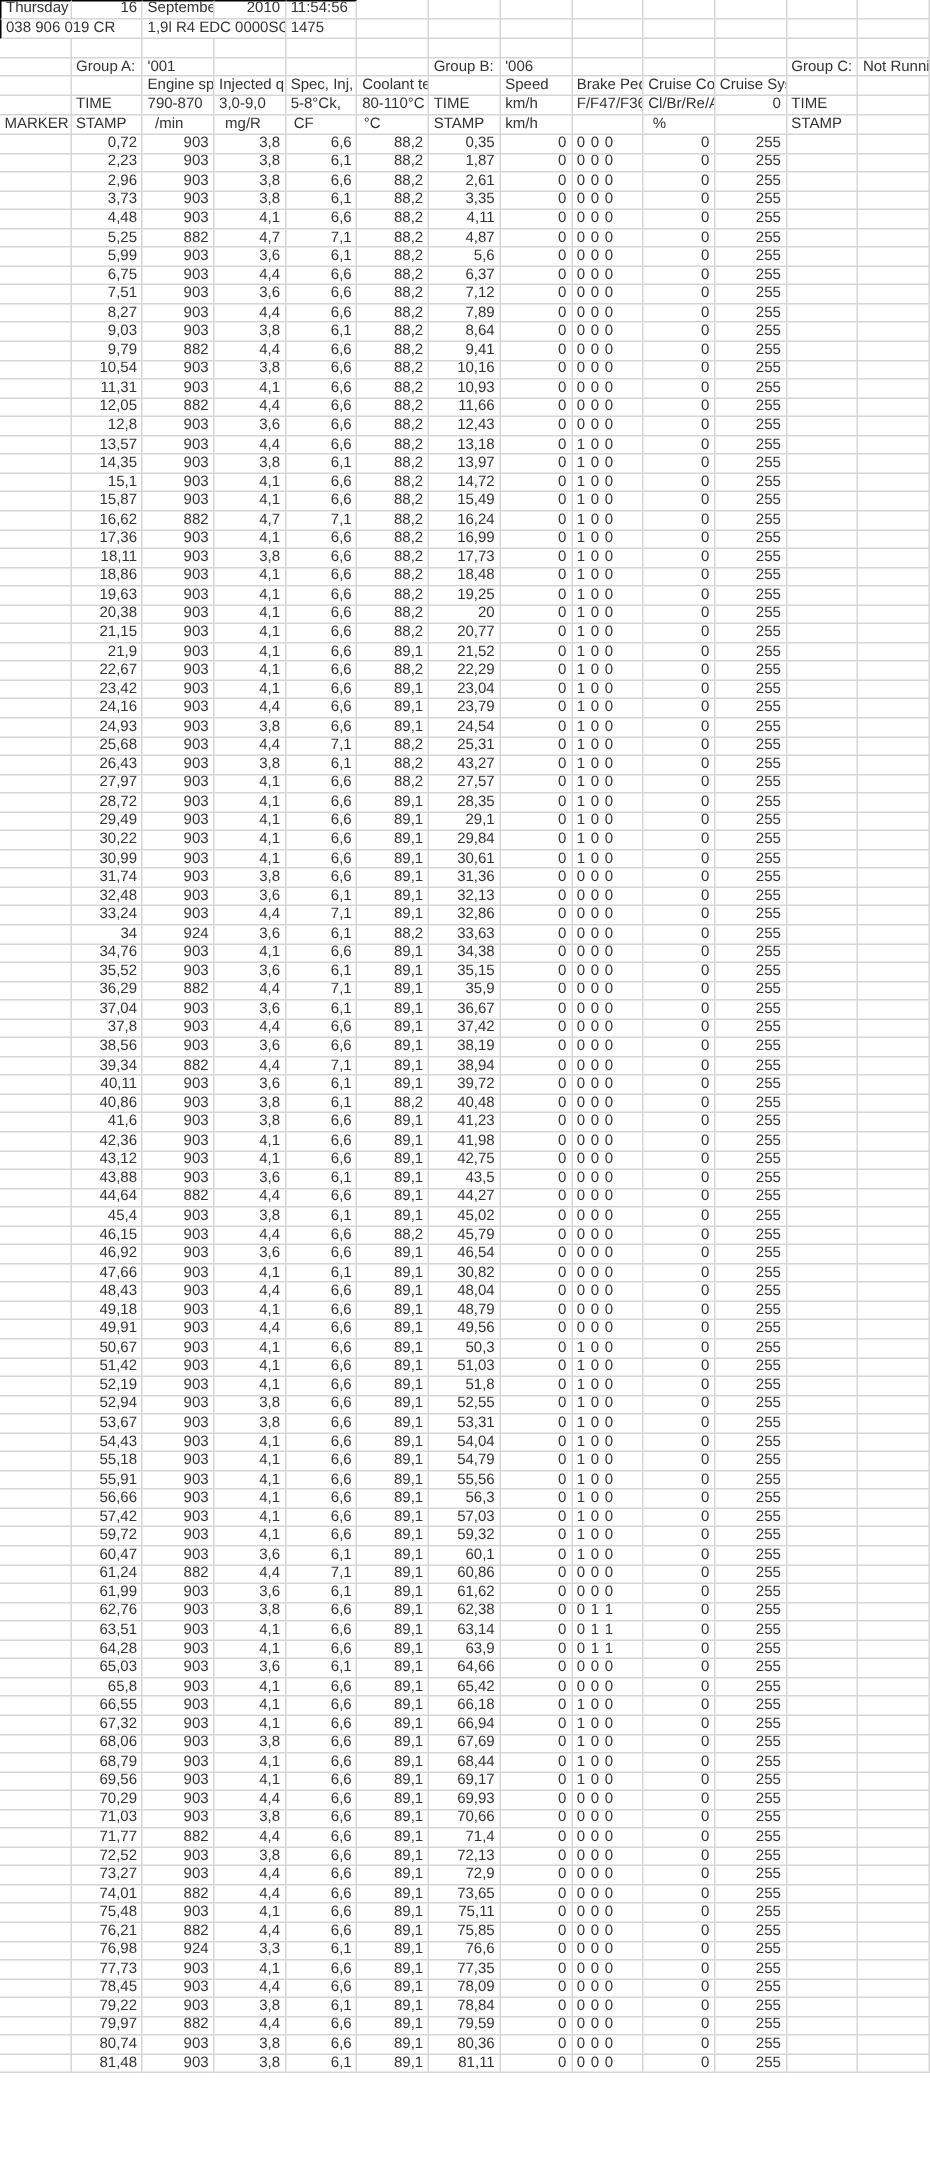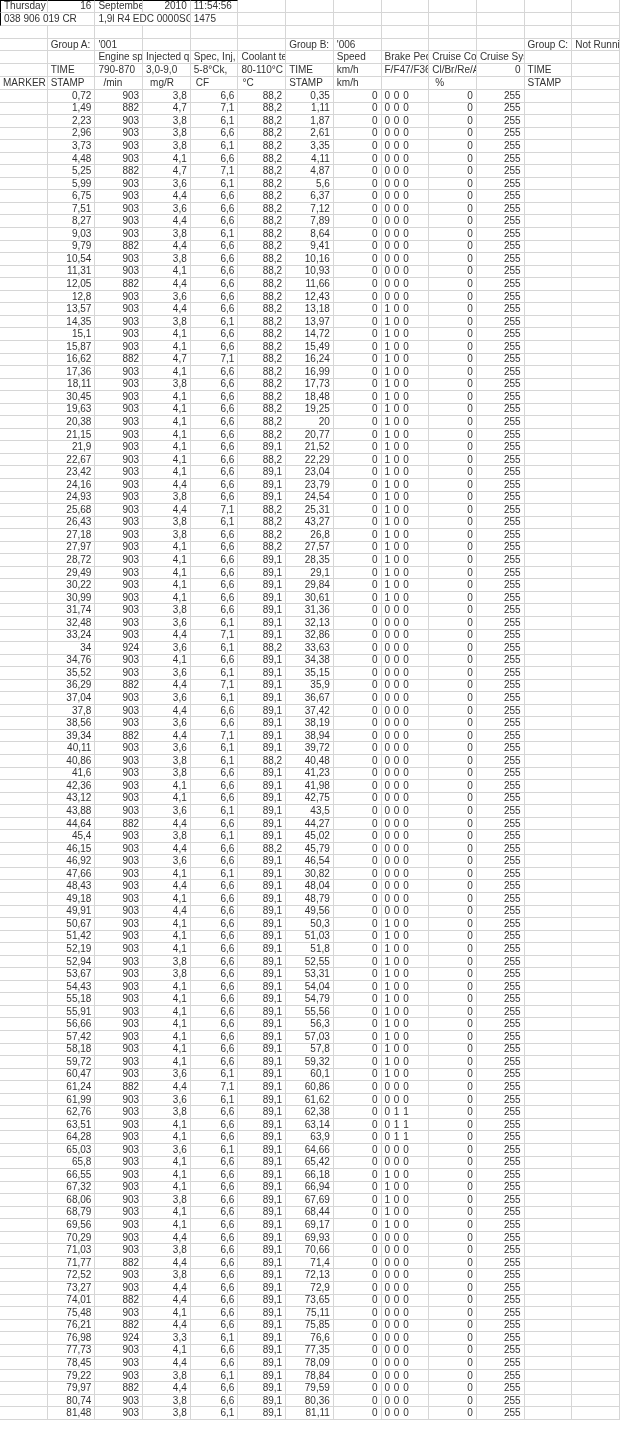--- a/index.html
+++ b/index.html
@@ -171,35 +171,20 @@
         <td class="num">0,35</td>
         <td class="num">0</td>
         <td class="flags">0 0 0</td>
         <td class="num">0</td>
         <td class="num">255</td>
         <td></td>
         <td></td>
       </tr>
       <tr>
         <td></td>
-        <td class="num">1,49</td>
-        <td class="num">882</td>
-        <td class="num">4,7</td>
-        <td class="num">7,1</td>
-        <td class="num">88,2</td>
-        <td class="num">1,11</td>
-        <td class="num">0</td>
-        <td class="flags">0 0 0</td>
-        <td class="num">0</td>
-        <td class="num">255</td>
-        <td></td>
-        <td></td>
-      </tr>
-      <tr>
-        <td></td>
         <td class="num">2,23</td>
         <td class="num">903</td>
         <td class="num">3,8</td>
         <td class="num">6,1</td>
         <td class="num">88,2</td>
         <td class="num">1,87</td>
         <td class="num">0</td>
         <td class="flags">0 0 0</td>
         <td class="num">0</td>
         <td class="num">255</td>
@@ -516,21 +501,21 @@
         <td class="num">17,73</td>
         <td class="num">0</td>
         <td class="flags">1 0 0</td>
         <td class="num">0</td>
         <td class="num">255</td>
         <td></td>
         <td></td>
       </tr>
       <tr>
         <td></td>
-        <td class="num">30,45</td>
+        <td class="num">18,86</td>
         <td class="num">903</td>
         <td class="num">4,1</td>
         <td class="num">6,6</td>
         <td class="num">88,2</td>
         <td class="num">18,48</td>
         <td class="num">0</td>
         <td class="flags">1 0 0</td>
         <td class="num">0</td>
         <td class="num">255</td>
         <td></td>
@@ -672,35 +657,20 @@
         <td></td>
       </tr>
       <tr>
         <td></td>
         <td class="num">26,43</td>
         <td class="num">903</td>
         <td class="num">3,8</td>
         <td class="num">6,1</td>
         <td class="num">88,2</td>
         <td class="num">43,27</td>
-        <td class="num">0</td>
-        <td class="flags">1 0 0</td>
-        <td class="num">0</td>
-        <td class="num">255</td>
-        <td></td>
-        <td></td>
-      </tr>
-      <tr>
-        <td></td>
-        <td class="num">27,18</td>
-        <td class="num">903</td>
-        <td class="num">3,8</td>
-        <td class="num">6,6</td>
-        <td class="num">88,2</td>
-        <td class="num">26,8</td>
         <td class="num">0</td>
         <td class="flags">1 0 0</td>
         <td class="num">0</td>
         <td class="num">255</td>
         <td></td>
         <td></td>
       </tr>
       <tr>
         <td></td>
         <td class="num">27,97</td>
@@ -1287,35 +1257,20 @@
         <td></td>
       </tr>
       <tr>
         <td></td>
         <td class="num">57,42</td>
         <td class="num">903</td>
         <td class="num">4,1</td>
         <td class="num">6,6</td>
         <td class="num">89,1</td>
         <td class="num">57,03</td>
-        <td class="num">0</td>
-        <td class="flags">1 0 0</td>
-        <td class="num">0</td>
-        <td class="num">255</td>
-        <td></td>
-        <td></td>
-      </tr>
-      <tr>
-        <td></td>
-        <td class="num">58,18</td>
-        <td class="num">903</td>
-        <td class="num">4,1</td>
-        <td class="num">6,6</td>
-        <td class="num">89,1</td>
-        <td class="num">57,8</td>
         <td class="num">0</td>
         <td class="flags">1 0 0</td>
         <td class="num">0</td>
         <td class="num">255</td>
         <td></td>
         <td></td>
       </tr>
       <tr>
         <td></td>
         <td class="num">59,72</td>

